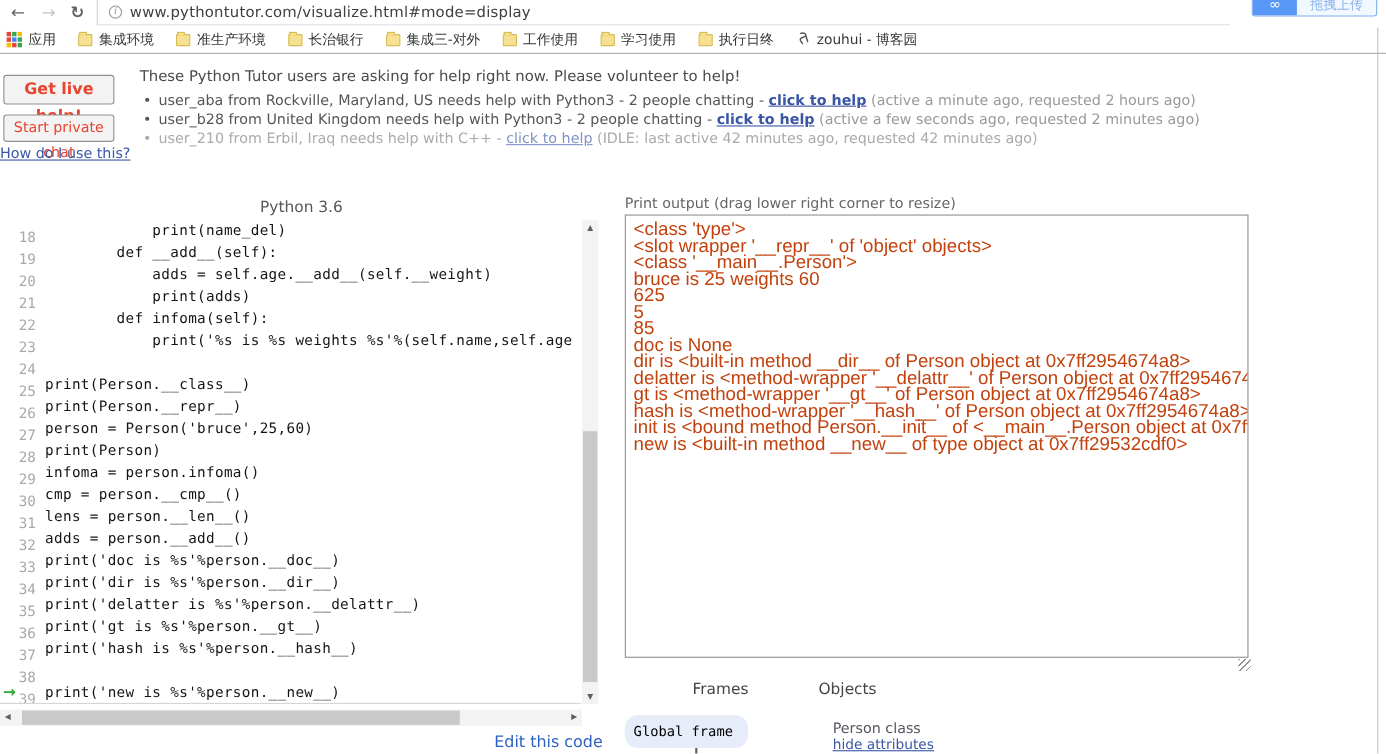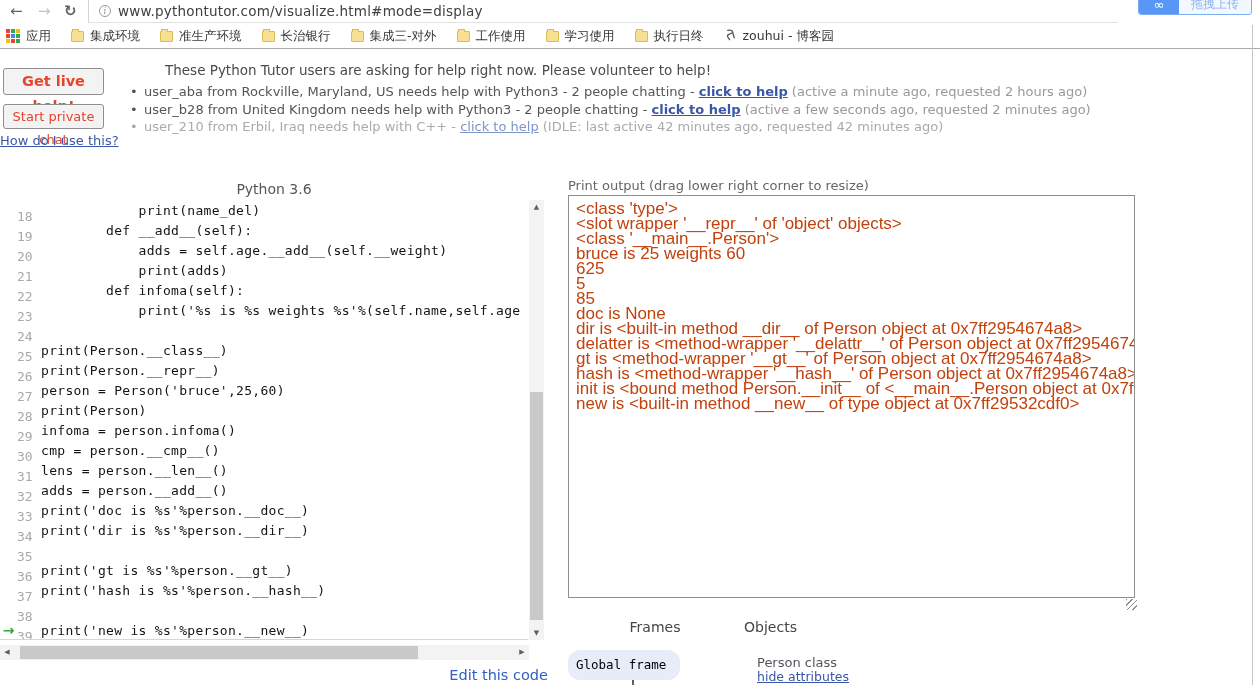--- a/index.html
+++ b/index.html
@@ -39,21 +39,21 @@
   .fav-icon { width:13px; height:14px; }
   .right-edge { position:absolute; top:25px; left:1252px; width:1px; height:660px; background:#c4c4c4; }
 
   
   .btn-box { position:absolute; border:1px solid #8f8f8f; border-radius:3px; background:#f3f3f3;
     color:var(--accent-red); cursor:pointer; text-align:center; }
   .get-help { left:3px; top:68px; width:101px; height:27px; font-size:14.5px; font-weight:bold; line-height:25px; }
   .start-chat { left:3px; top:104px; width:101px; height:25px; font-size:13px; line-height:23px; }
   .how-link { position:absolute; left:0; top:133px; font-size:13px; color:var(--link-blue);
     text-decoration:underline; cursor:pointer; }
-  .help-heading { position:absolute; left:127px; top:62px; font-size:13.5px; color:#4a4a4a;margin-left:38px; }
+  .help-heading { position:absolute; left:127px; top:62px; font-size:13.5px; color:#4a4a4a; }
   .help-list { position:absolute; left:130px; top:83px; }
   .help-row { font-size:13px; line-height:17.5px; color:#555; }
   .help-row .bullet { display:inline-block; width:14px; color:#555; }
   .help-row a.help-link { color:var(--link-blue); font-weight:bold; text-decoration:underline; cursor:pointer; }
   .help-row .paren { color:#999; }
   .help-row.idle, .help-row.idle .bullet, .help-row.idle .paren { color:#aaa; }
   .help-row.idle a.help-link { font-weight:normal; color:#7e93c6; }
 
   
   .editor-title { position:absolute; left:0; top:181px; width:548px; text-align:center;
@@ -261,20 +261,21 @@
       <span class="code-text">print('doc is %s'%person.__doc__)</span>
     </div>
     <div class="code-line">
       <span class="exec-arrow"></span>
       <span class="ln">34</span>
       <span class="code-text">print('dir is %s'%person.__dir__)</span>
     </div>
     <div class="code-line">
       <span class="exec-arrow"></span>
       <span class="ln">35</span>
+      <span class="code-text">print('delatter is %s'%person.__delattr__)</span>
     </div>
     <div class="code-line">
       <span class="exec-arrow"></span>
       <span class="ln">36</span>
       <span class="code-text">print('gt is %s'%person.__gt__)</span>
     </div>
     <div class="code-line">
       <span class="exec-arrow"></span>
       <span class="ln">37</span>
       <span class="code-text">print('hash is %s'%person.__hash__)</span>

